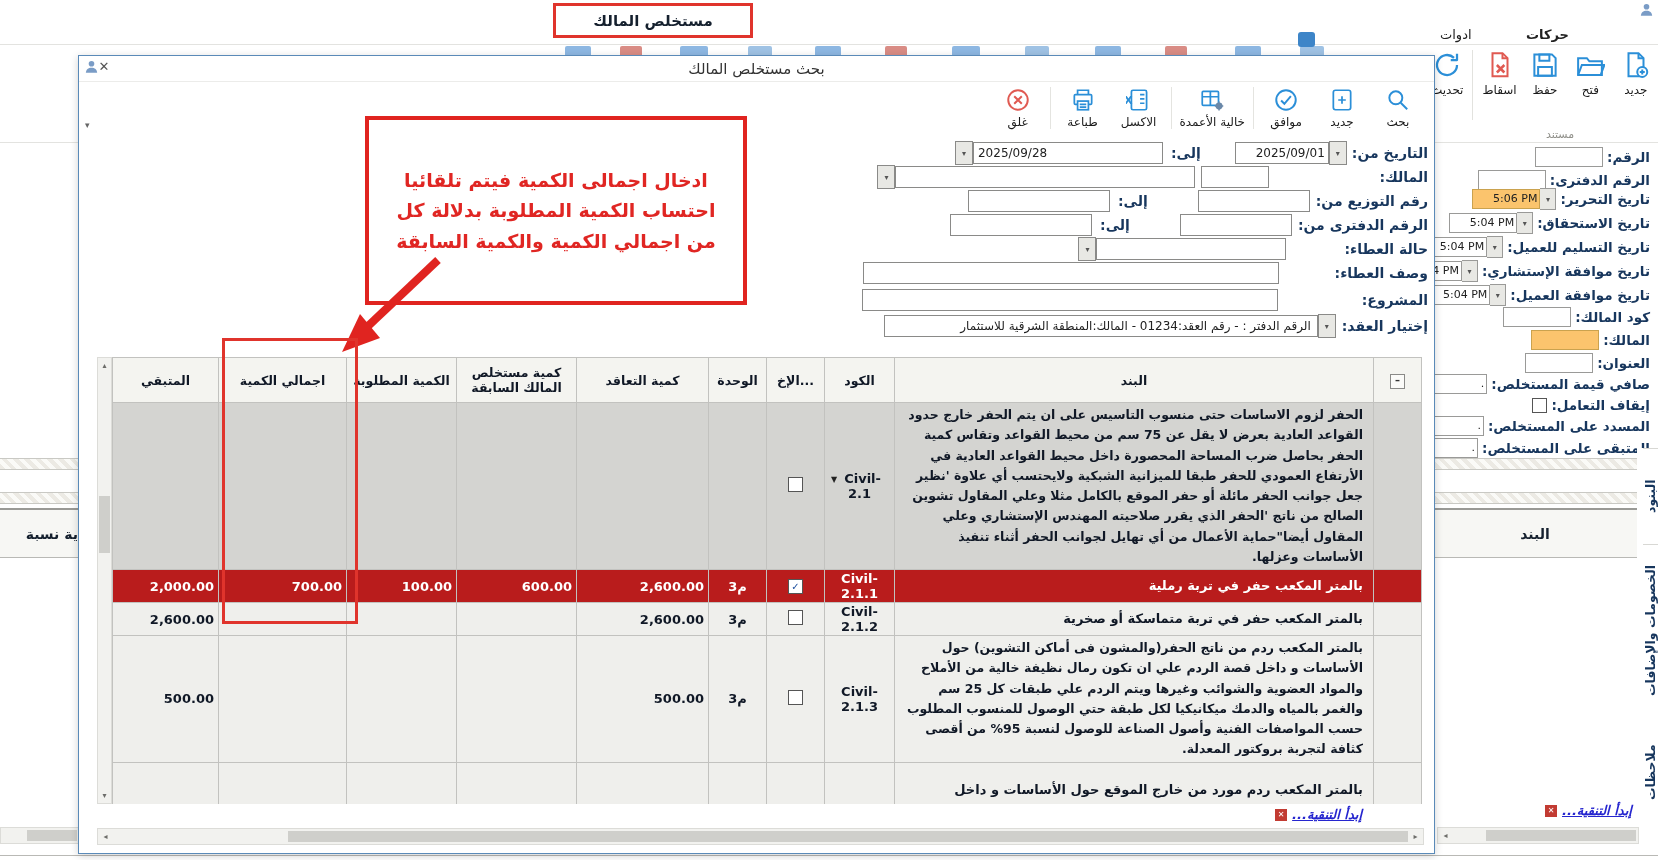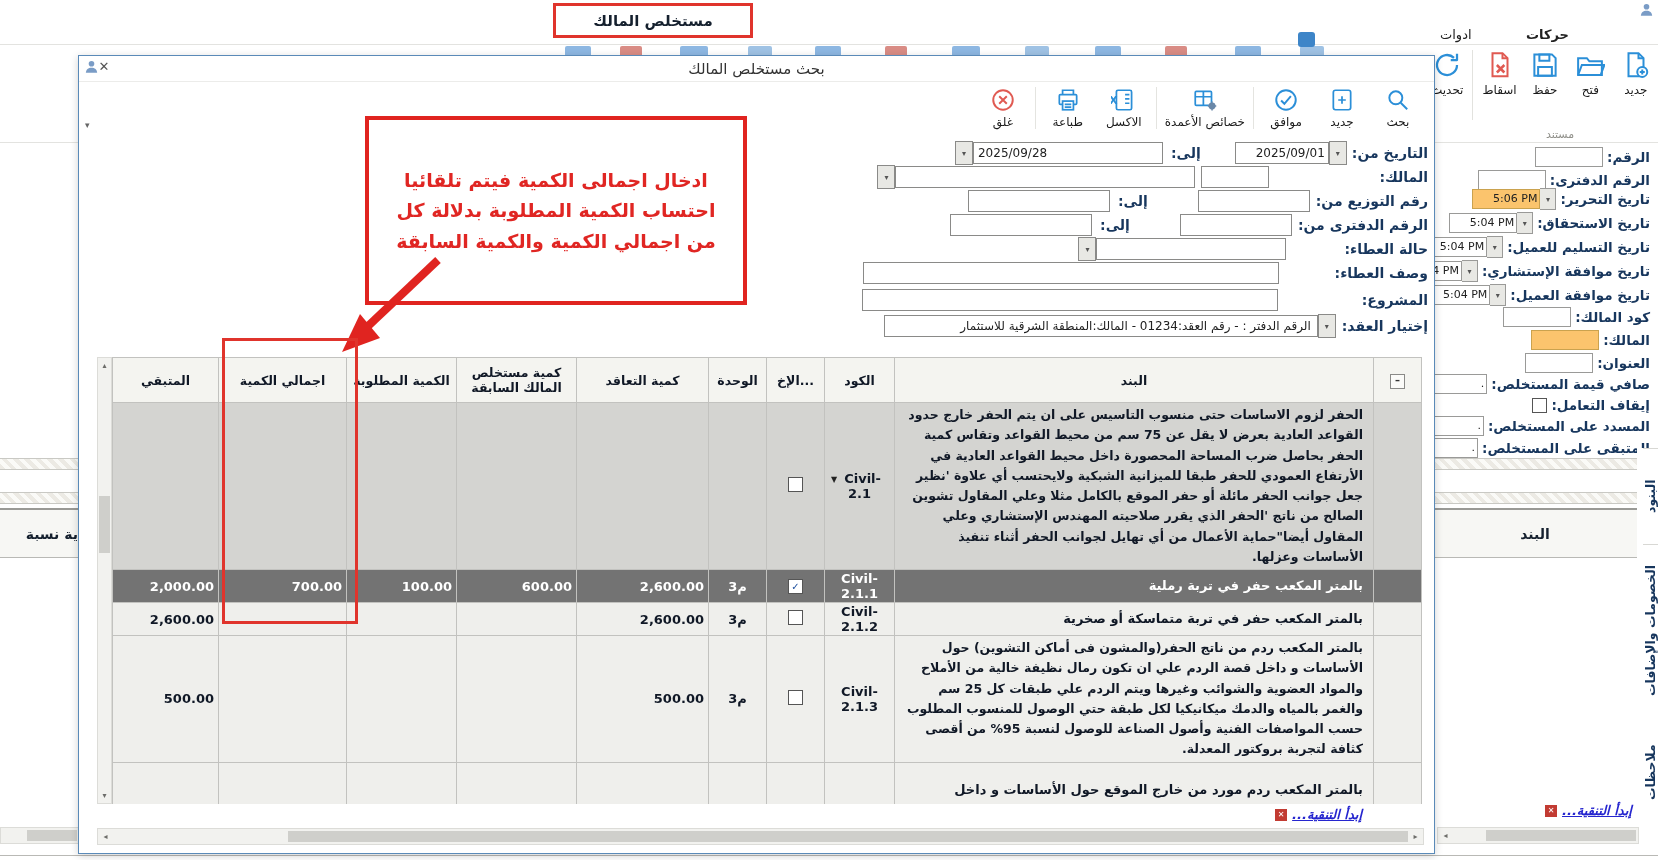--- a/index.html
+++ b/index.html
@@ -65,21 +65,21 @@
   
   .grid-wrap{position:absolute;left:18px;top:301px;width:1325px;height:447px;display:flex;direction:rtl;overflow:hidden;z-index:1;}
   table.grid{border-collapse:collapse;table-layout:fixed;direction:rtl;width:1309px;}
   .grid th,.grid td{border:1px solid #c2c2bf;overflow:hidden;vertical-align:middle;}
   .grid thead th{background:#f4f4f0;font-weight:700;font-size:12.5px;color:#101826;height:42px;padding:1px 3px;}
   .grid td{font-weight:700;font-size:13px;color:#101826;padding:1px 6px;}
   .grid .item-cell{text-align:right;line-height:1.62;padding:2px 10px;}
   .grid .num{direction:ltr;text-align:right;padding-left:10px;padding-right:4px;}
   .grid .ctr{text-align:center;}
   .grp td{background:#d4d4d1;}
-  .sel td{background:#737373;color:#fff;}
+  .sel td{background:#b91c1c;color:#fff;}
   .nrm td{background:#efefec;}
   .minus-box{display:inline-block;width:13px;height:13px;border:1px solid #8a8a88;background:#fbfbf9;
              font-size:10px;line-height:11px;text-align:center;color:#333;}
   .expander{float:left;font-size:8px;color:#222;margin-top:4px;}
   .vscroll{width:16px;display:flex;flex-direction:column;background:#f2f2ef;border:1px solid #dcdcd8;}
   .vscroll .btn{height:15px;display:flex;align-items:center;justify-content:center;font-size:8px;color:#6d6d6a;background:#f2f2ef;}
   .vscroll .track{flex:1;position:relative;}
   .vscroll .thumb{position:absolute;left:1px;right:1px;top:123px;height:57px;background:#cfcfcb;}
   
   .anno-box{position:absolute;left:365px;top:116px;width:346px;height:149px;background:#fff;border:4px solid #e02420;z-index:50;
@@ -329,21 +329,21 @@
       <div class="tsep"></div>
       <div class="tbtn">
         <span>
           <svg class="icon-svg" width="26" height="26" viewBox="0 0 24 24" fill="none" stroke="#2b8fd8" stroke-width="1.6">
               <rect x="3" y="4" width="15" height="13" rx="1"></rect>
               <path d="M3 9h15M10.5 4v13"></path>
               <circle cx="18.5" cy="17.5" r="3.2" fill="#6a88a8" stroke="none"></circle>
               <path d="M18.5 13.4v1.2M18.5 20.4v1.2M14.6 17.5h1.2M21.2 17.5h1.2" stroke="#6a88a8" stroke-width="1.4"></path>
             </svg>
         </span>
-        <span class="lbl">خصائص الأعمدة</span>
+        <span class="lbl">خالية الأعمدة</span>
       </div>
       <div class="tsep"></div>
       <div class="tbtn">
         <span>
           <svg class="icon-svg" width="26" height="26" viewBox="0 0 24 24" fill="none" stroke="#2b8fd8" stroke-width="1.6">
               <rect x="5" y="3" width="14" height="18" rx="1.5"></rect>
               <path d="M13 7h4M13 11h4M13 15h4"></path>
               <text x="6.2" y="15.5" font-size="10" font-weight="bold" fill="#2b8fd8" stroke="none">X</text>
             </svg>
         </span>

